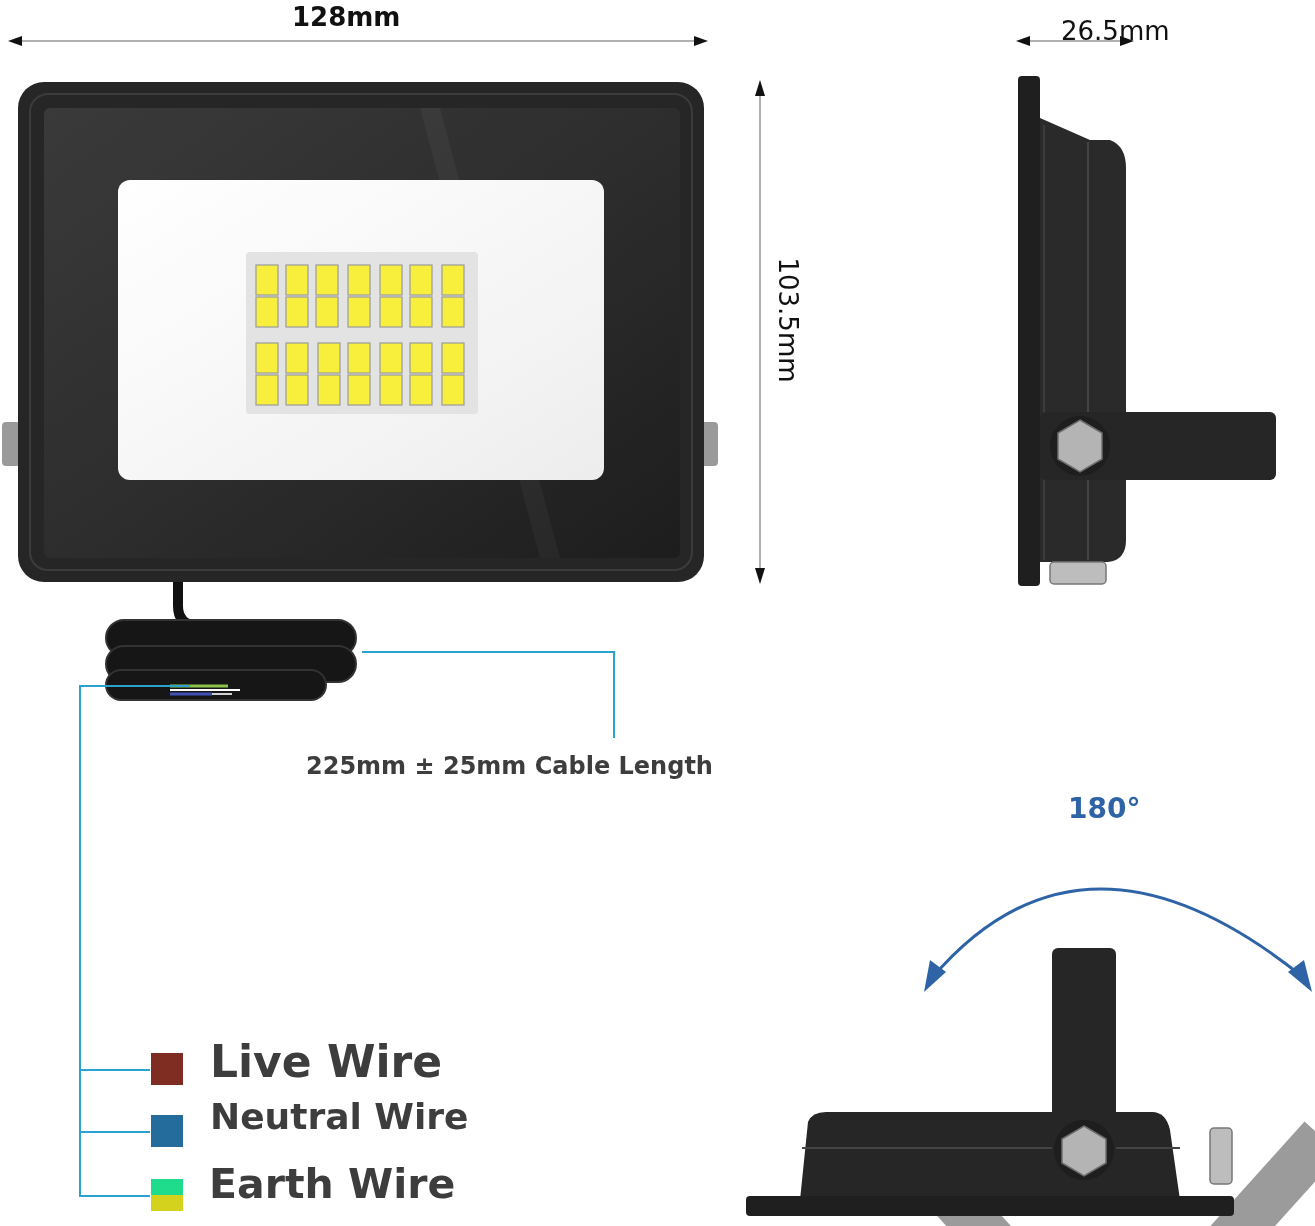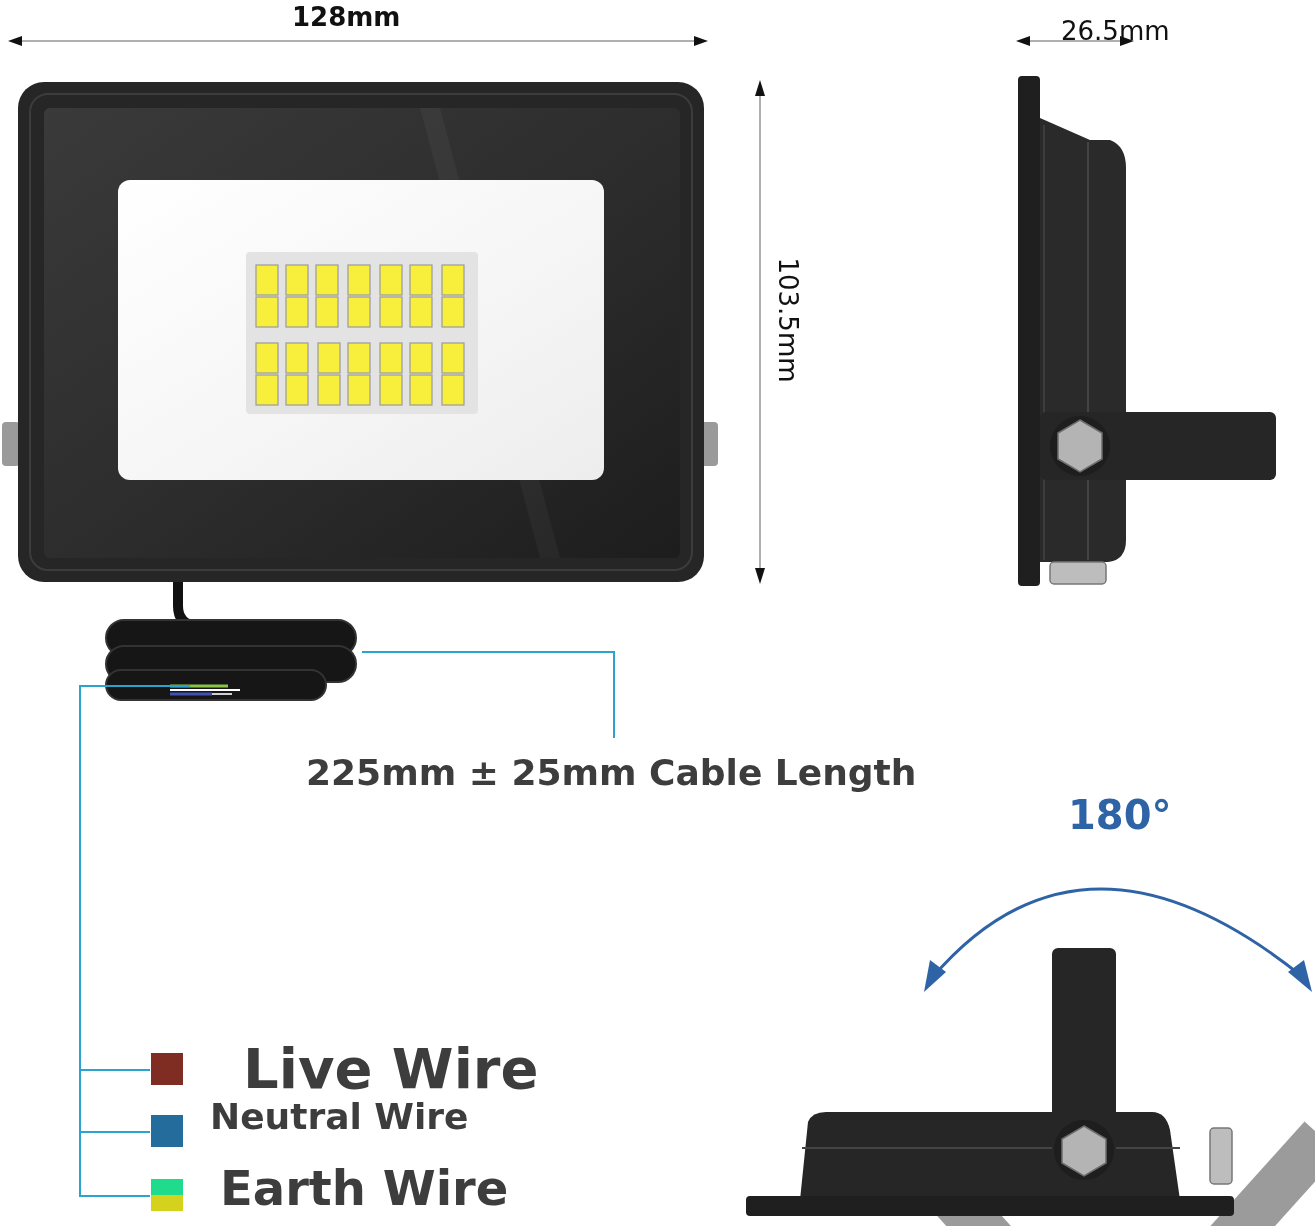--- a/index.html
+++ b/index.html
@@ -143,42 +143,42 @@
     <line x1="212" y1="694" x2="232" y2="694" stroke="#d0d0d0" stroke-width="2"></line>
 
     <polyline points="362,652 614,652 614,738" fill="none" stroke="#2aa3cf" stroke-width="2"></polyline>
 
     <polyline points="190,686 80,686 80,1196 150,1196" fill="none" stroke="#2aa3cf" stroke-width="2"></polyline>
     <line x1="80" y1="1070" x2="150" y2="1070" stroke="#2aa3cf" stroke-width="2"></line>
     <line x1="80" y1="1132" x2="150" y2="1132" stroke="#2aa3cf" stroke-width="2"></line>
   </svg>
 </div>
 
-<div class="callout" style="left:306px; top:752px; font-size:36px; white-space:nowrap;">225mm ± 25mm Cable Length</div>
+<div class="callout" style="left:306px; top:752px; font-size:24px; white-space:nowrap;">225mm ± 25mm Cable Length</div>
 
 <div>
   <div>
     <div class="abs" style="left:151px; top:1053px; width:32px; height:32px; background:#7f2d22;"></div>
-    <div class="callout" style="left:210px; top:1036px; font-size:56px; font-weight:bold; color:#3d3d3d;margin-left:33px;">Live Wire</div>
+    <div class="callout" style="left:210px; top:1036px; font-size:44px; font-weight:bold; color:#3d3d3d;">Live Wire</div>
   </div>
   <div>
     <div class="abs" style="left:151px; top:1115px; width:32px; height:32px; background:#236c9c;"></div>
     <div class="callout" style="left:210px; top:1096px; font-size:36px; font-weight:bold; color:#3d3d3d;">Neutral Wire</div>
   </div>
   <div>
     <div class="abs" style="left:151px; top:1179px; width:32px; height:32px;">
       <div style="height:16px; background:#1fdc8c;"></div>
       <div style="height:16px; background:#d4d21c;"></div>
     </div>
-    <div class="callout" style="left:220px; top:1160px; font-size:48px; font-weight:bold; color:#3d3d3d;">Earth Wire</div>
+    <div class="callout" style="left:209px; top:1160px; font-size:41px; font-weight:bold; color:#3d3d3d;">Earth Wire</div>
   </div>
 </div>
 
 <div>
-  <div class="callout" style="left:1068px; top:792px; font-size:40px; color:#2e64a6;">180°</div>
+  <div class="callout" style="left:1068px; top:792px; font-size:28px; color:#2e64a6;">180°</div>
   <svg width="1315" height="1226" style="pointer-events:none;">
 
     <path d="M932,978 Q1084,800 1304,978" fill="none" stroke="#2e64a6" stroke-width="3"></path>
     <polygon points="924,992 930,960 946,972" fill="#2e64a6"></polygon>
     <polygon points="1312,992 1288,972 1304,960" fill="#2e64a6"></polygon>
 
     <g opacity="0.55">
       <rect x="938" y="1000" width="48" height="200" fill="#4a4a4a" transform="rotate(-42 1112 1150)"></rect>
       <rect x="1236" y="1000" width="48" height="200" fill="#4a4a4a" transform="rotate(42 1112 1150)"></rect>
     </g>

